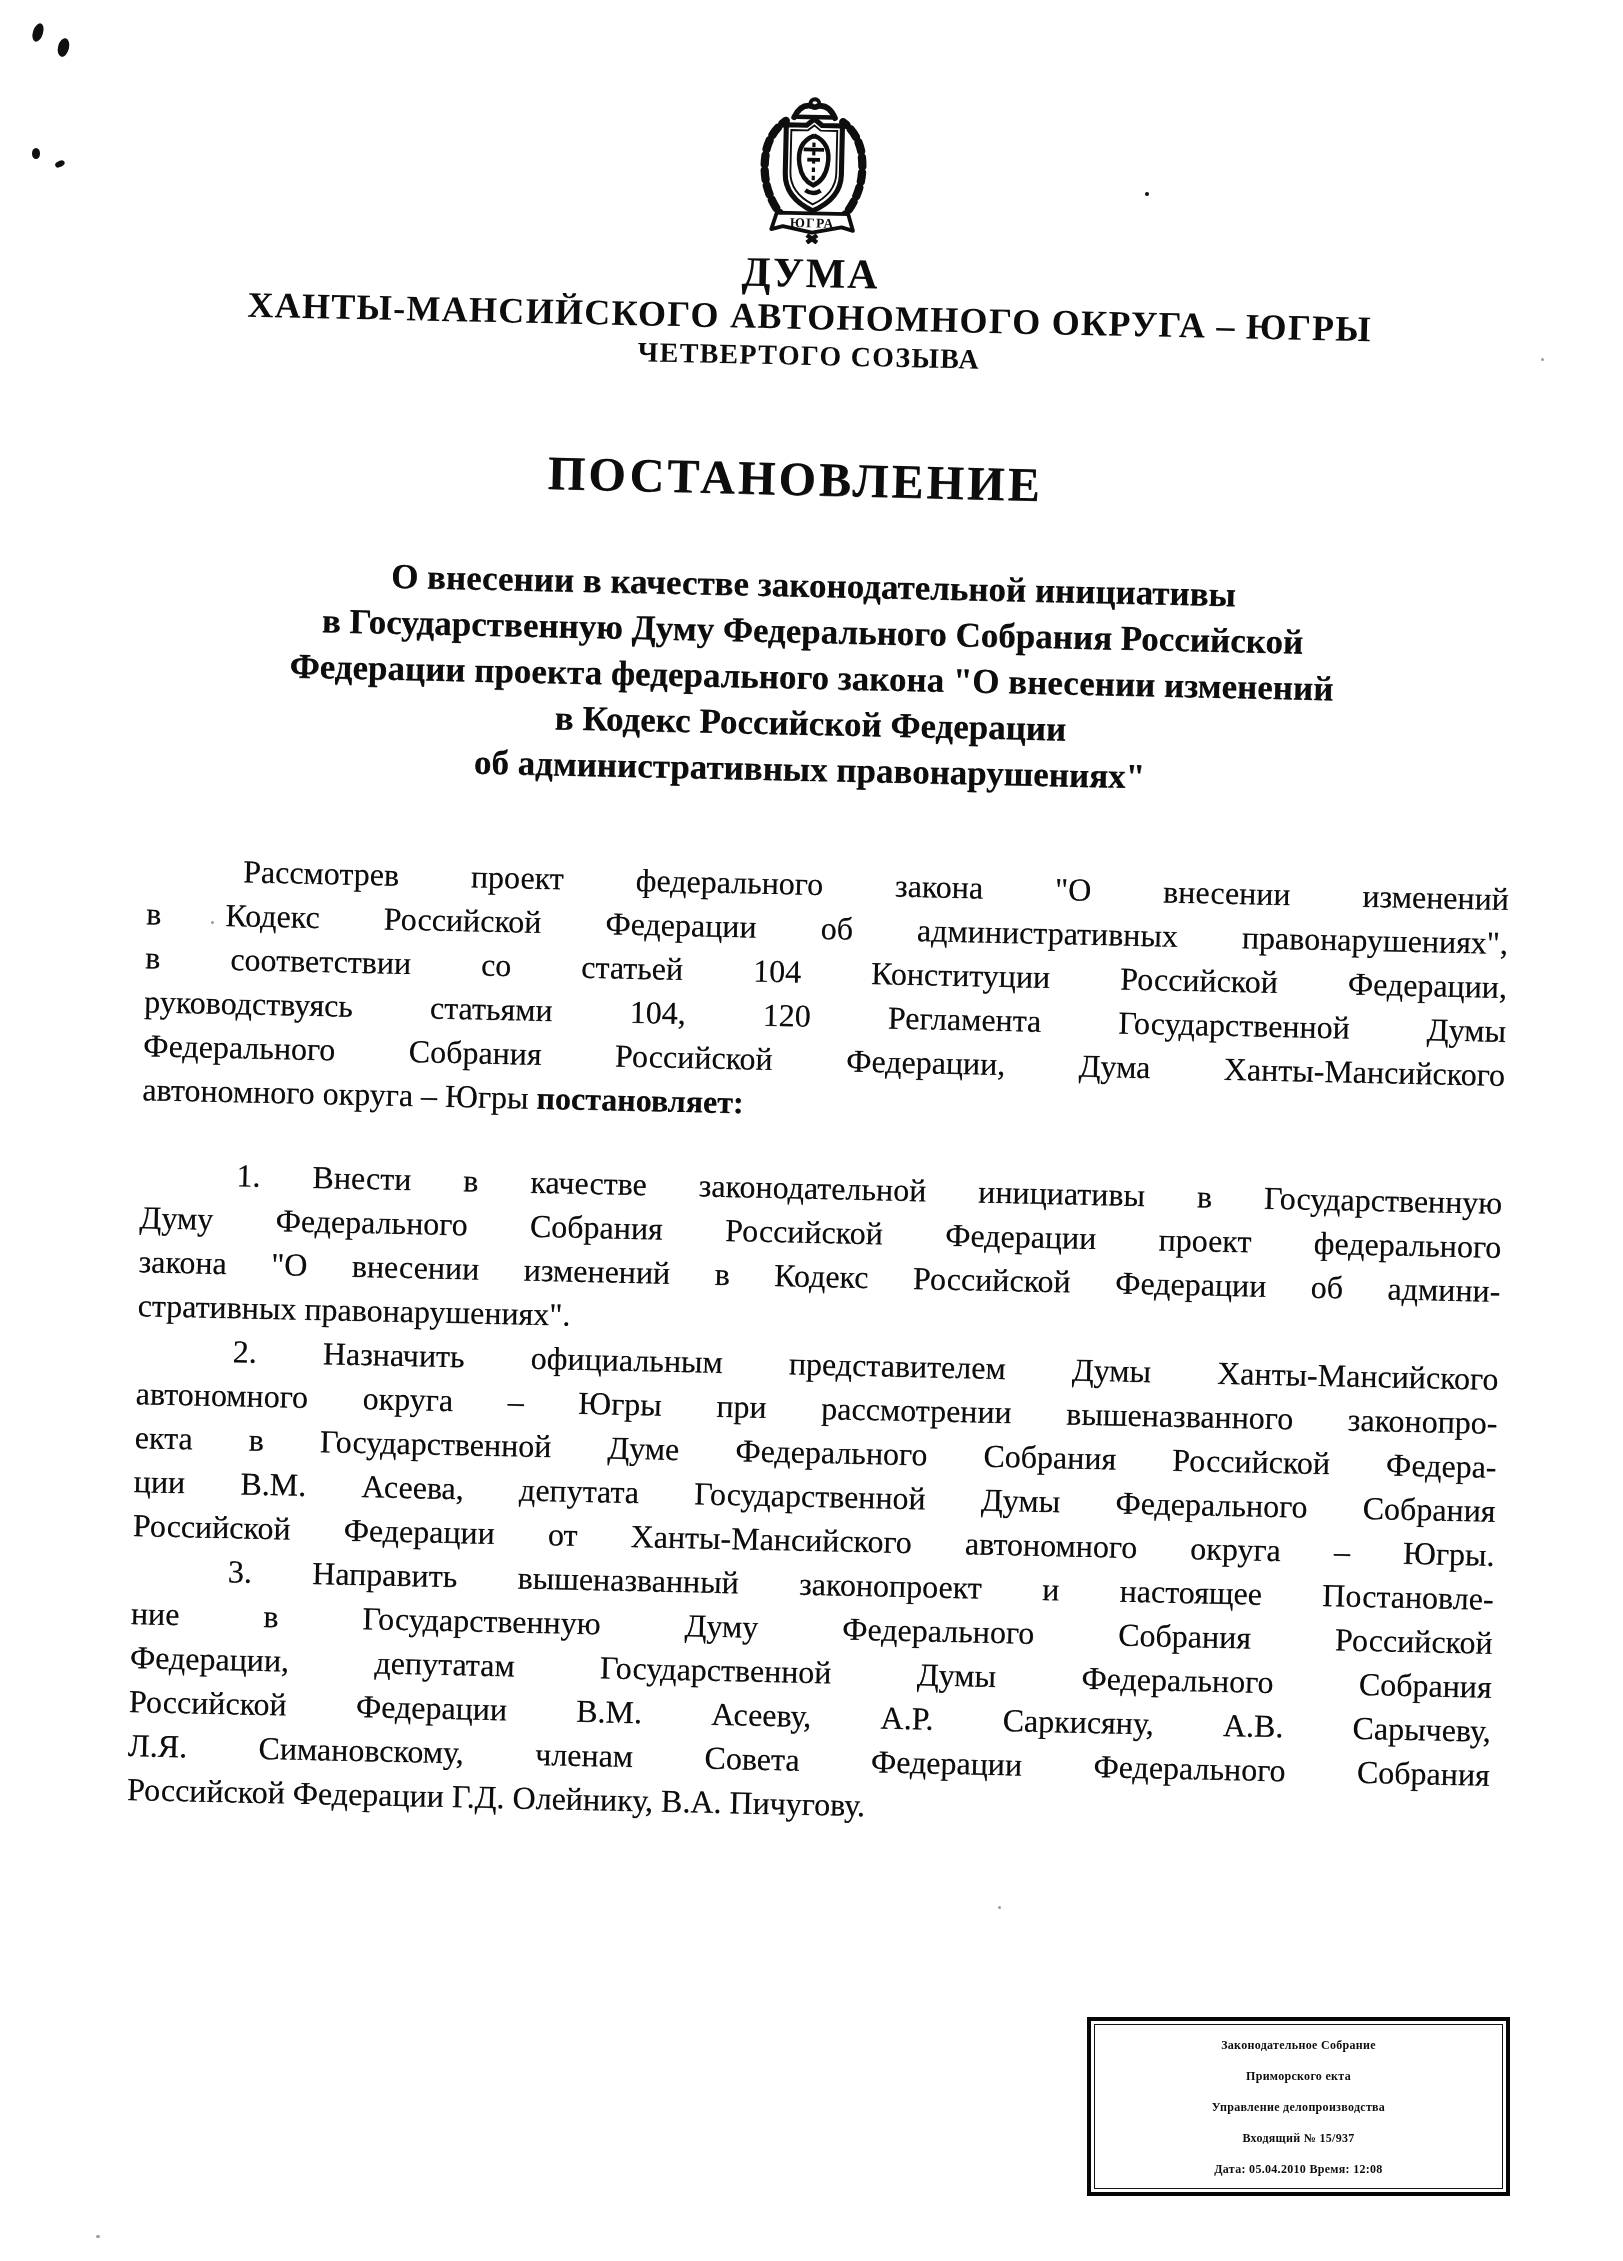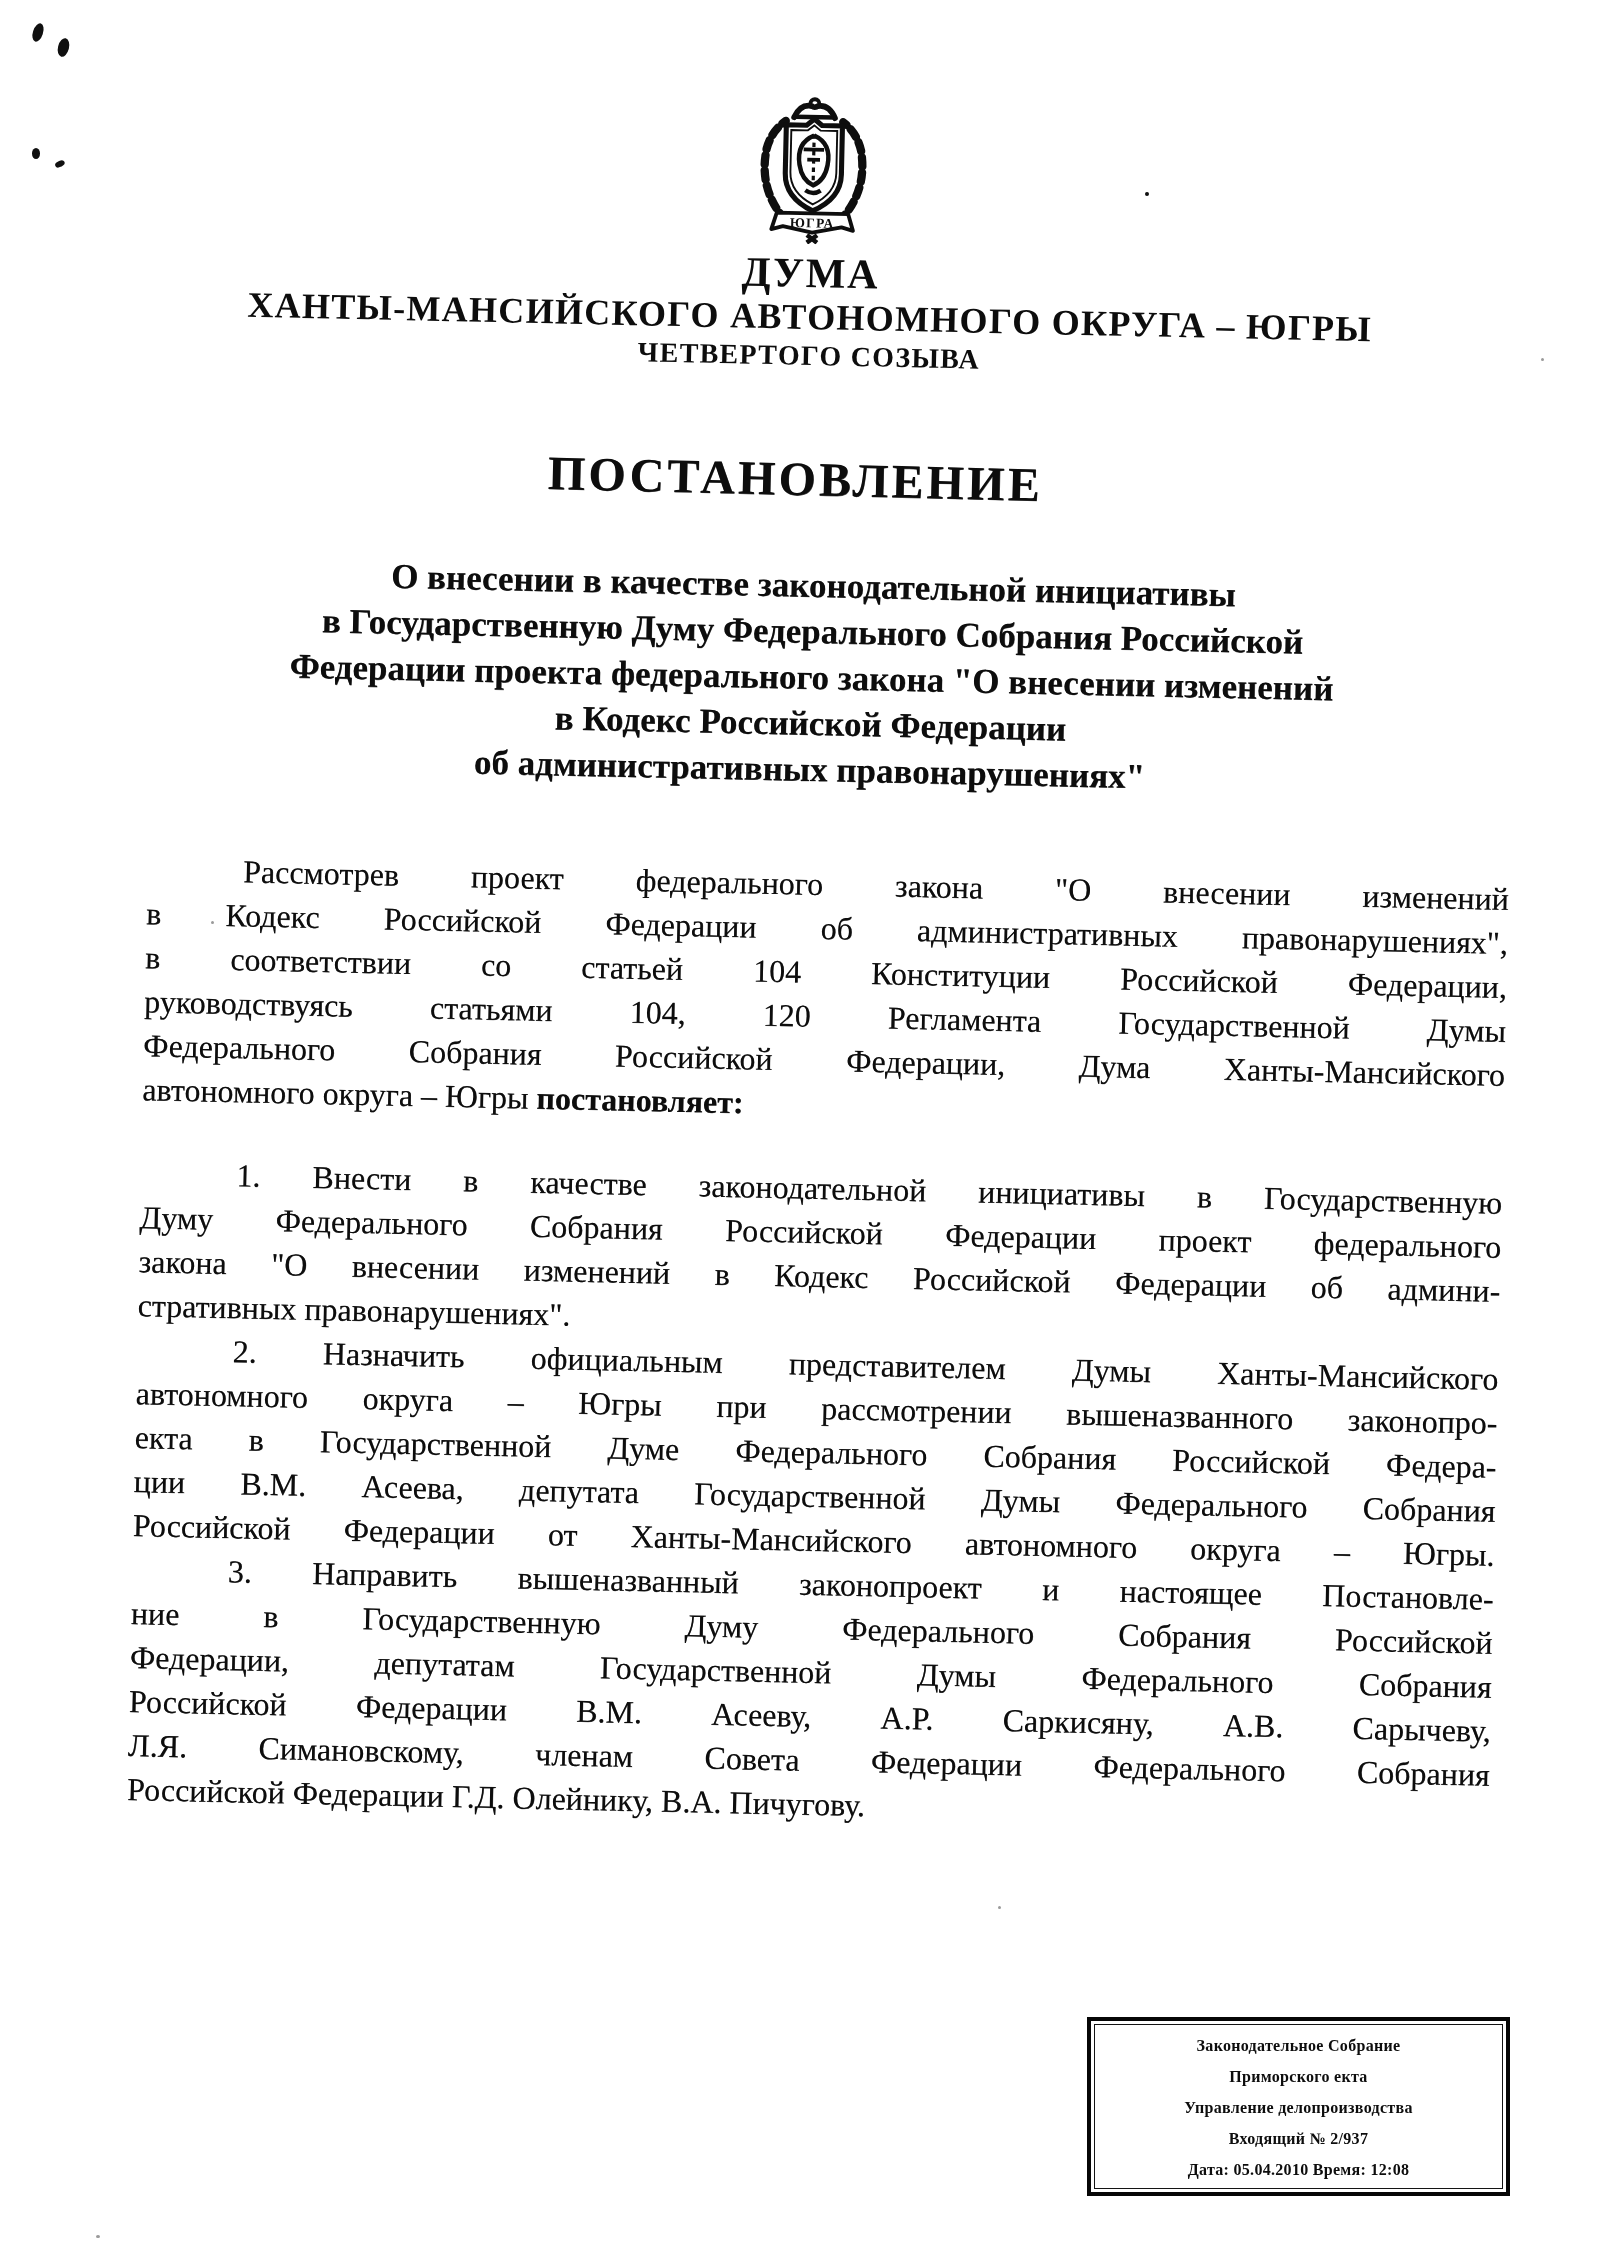--- a/index.html
+++ b/index.html
@@ -52,21 +52,21 @@
   .stamp{
     position:absolute;left:1087px;top:2017px;width:423px;height:179px;
     border:4.5px solid #060606;background:#fff;box-sizing:border-box;
   }
   .stamp-inner{
     position:absolute;left:3.2px;top:3.2px;right:3.2px;bottom:3.2px;
     border:1.3px solid #141414;
   }
   .stamp-text{
     position:absolute;left:0;top:9px;width:100%;
-    text-align:center;font-weight:bold;font-size:16px;line-height:31px;
+    text-align:center;font-weight:bold;font-size:12px;line-height:31px;
     letter-spacing:0.3px;
   }
 
   
   .speck{position:absolute;background:#101010;border-radius:50%;}
   .speck.faint{background:#9a9a9a;}
 </style>
 </head>
 <body>
 
@@ -160,19 +160,19 @@
     </div>
 
   </div>
 
   <div class="stamp">
     <div class="stamp-inner"></div>
     <div class="stamp-text">
       <div>Законодательное Собрание</div>
       <div>Приморского екта</div>
       <div>Управление делопроизводства</div>
-      <div>Входящий № 2/937</div>
+      <div>Входящий № 15/937</div>
       <div>Дата: 05.04.2010 Время: 12:08</div>
     </div>
   </div>
 
 </div>
 
 
 </body></html>

